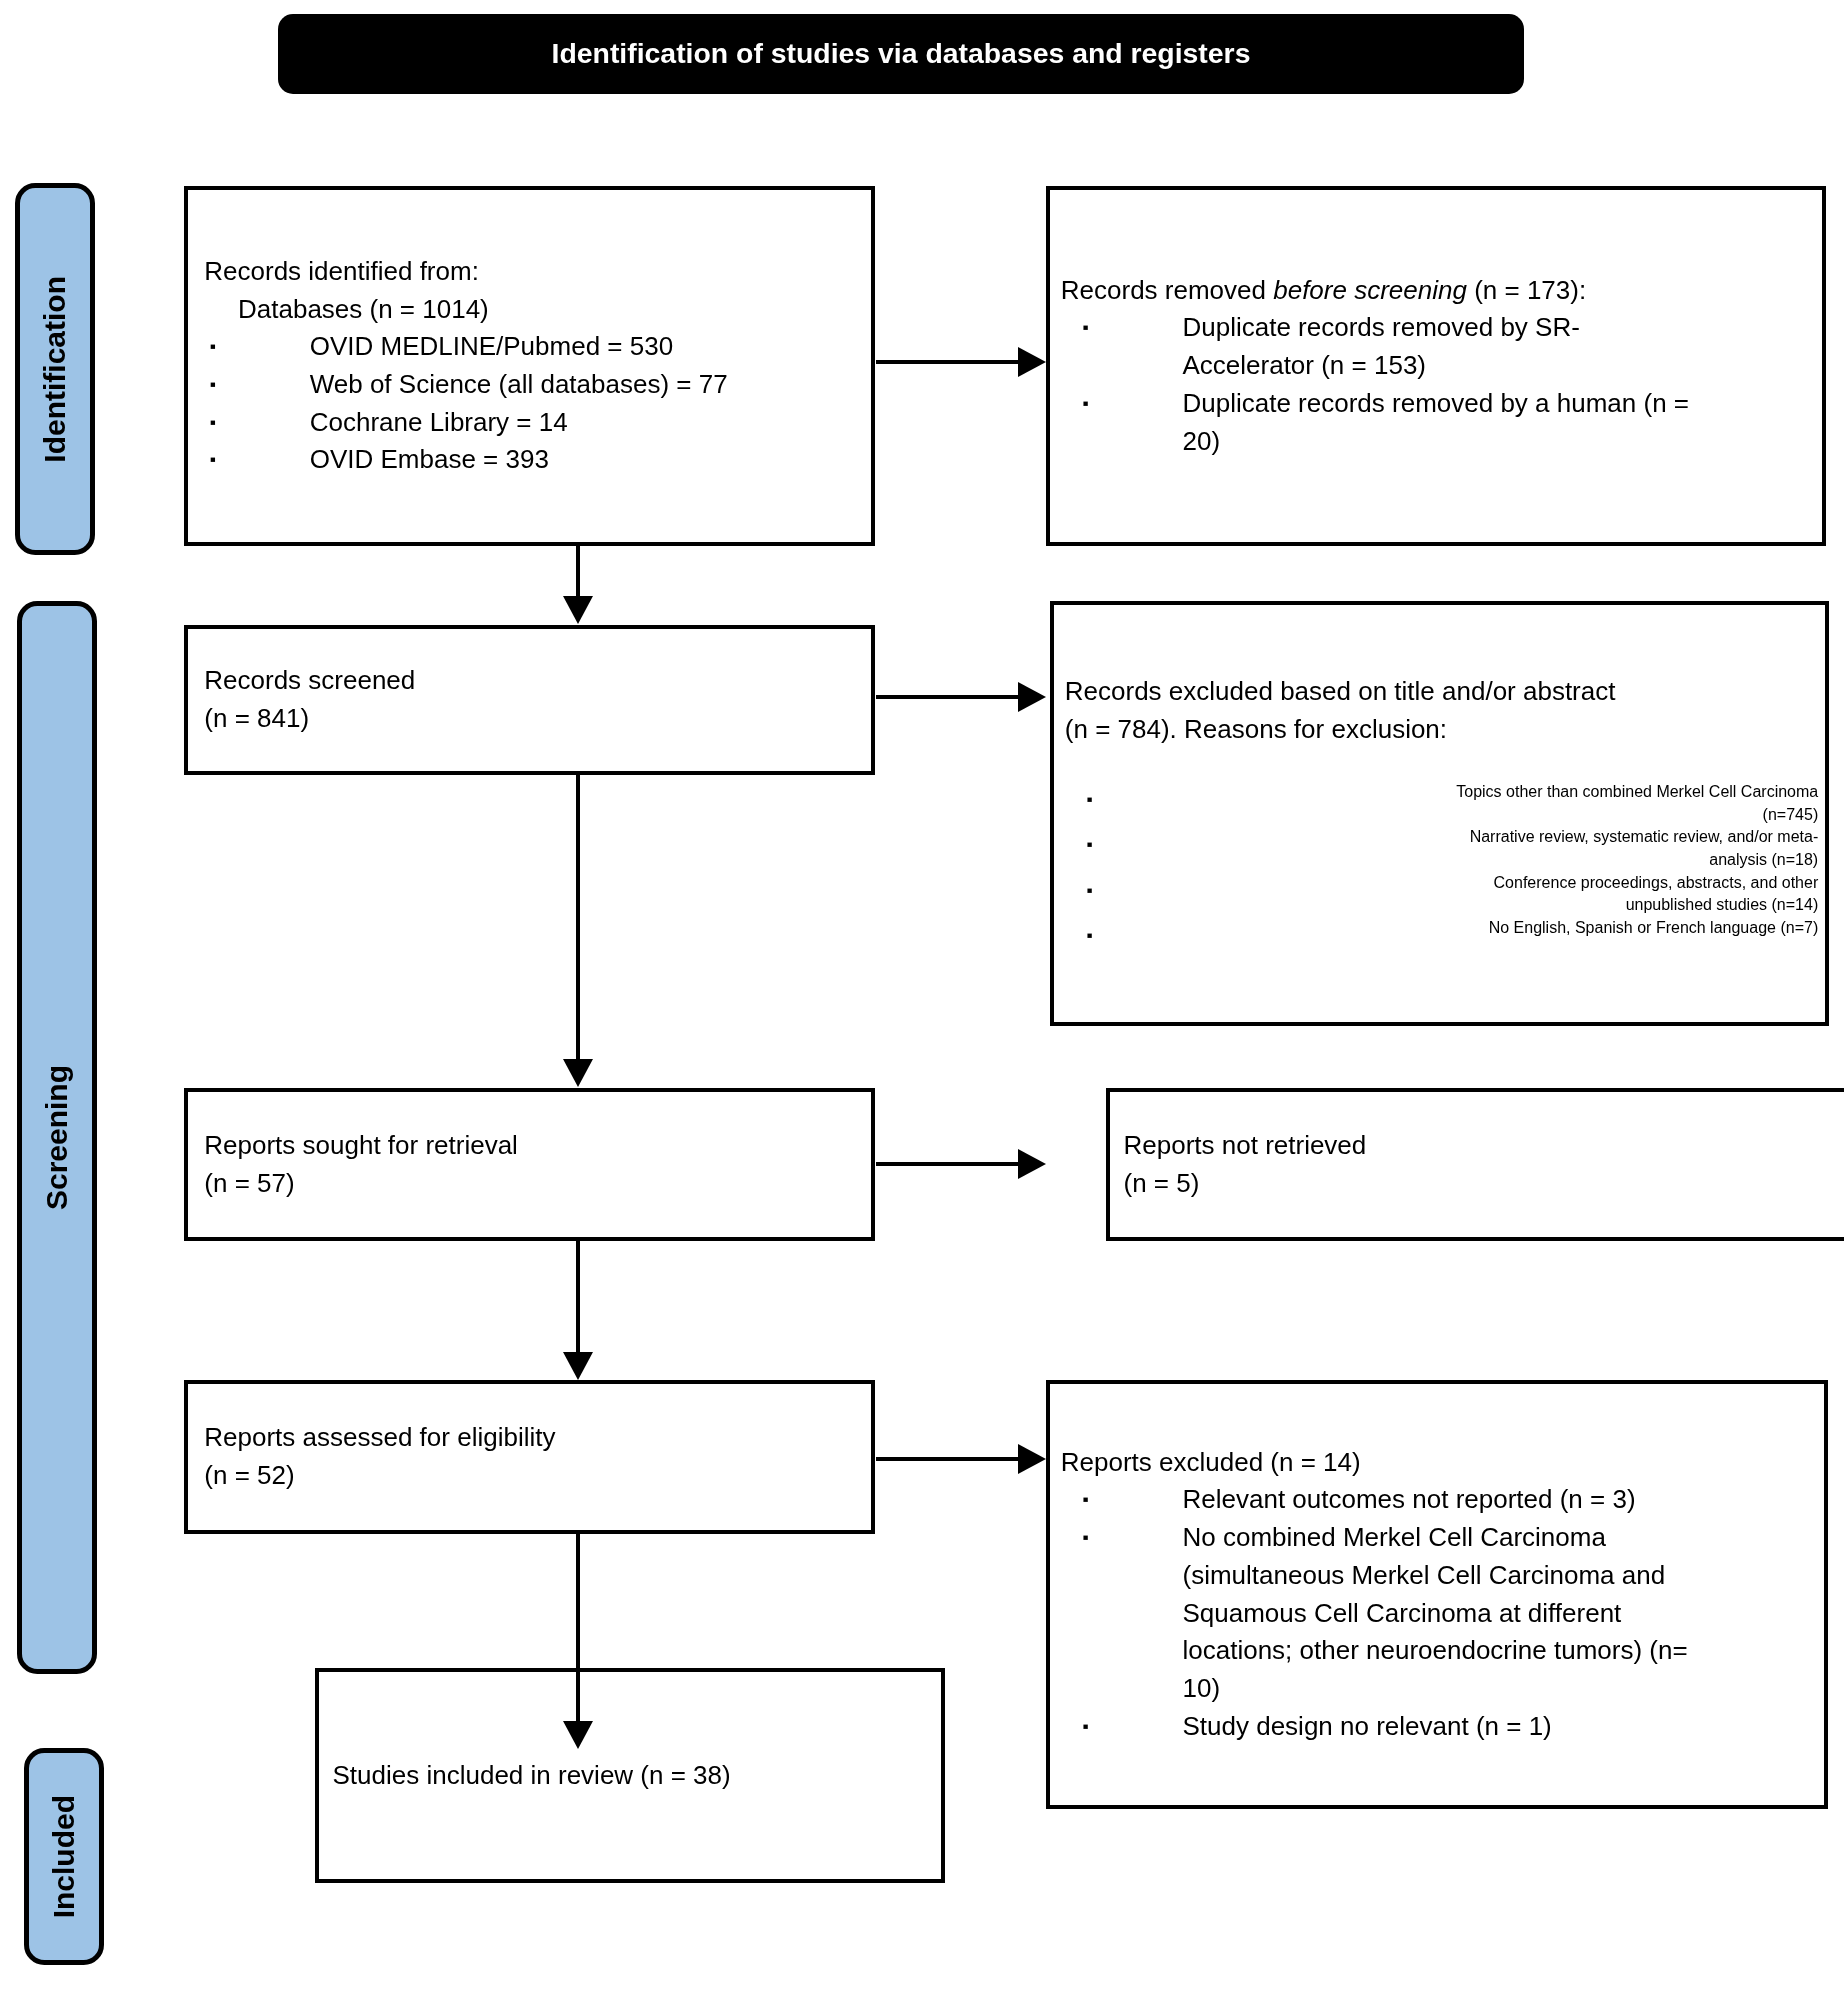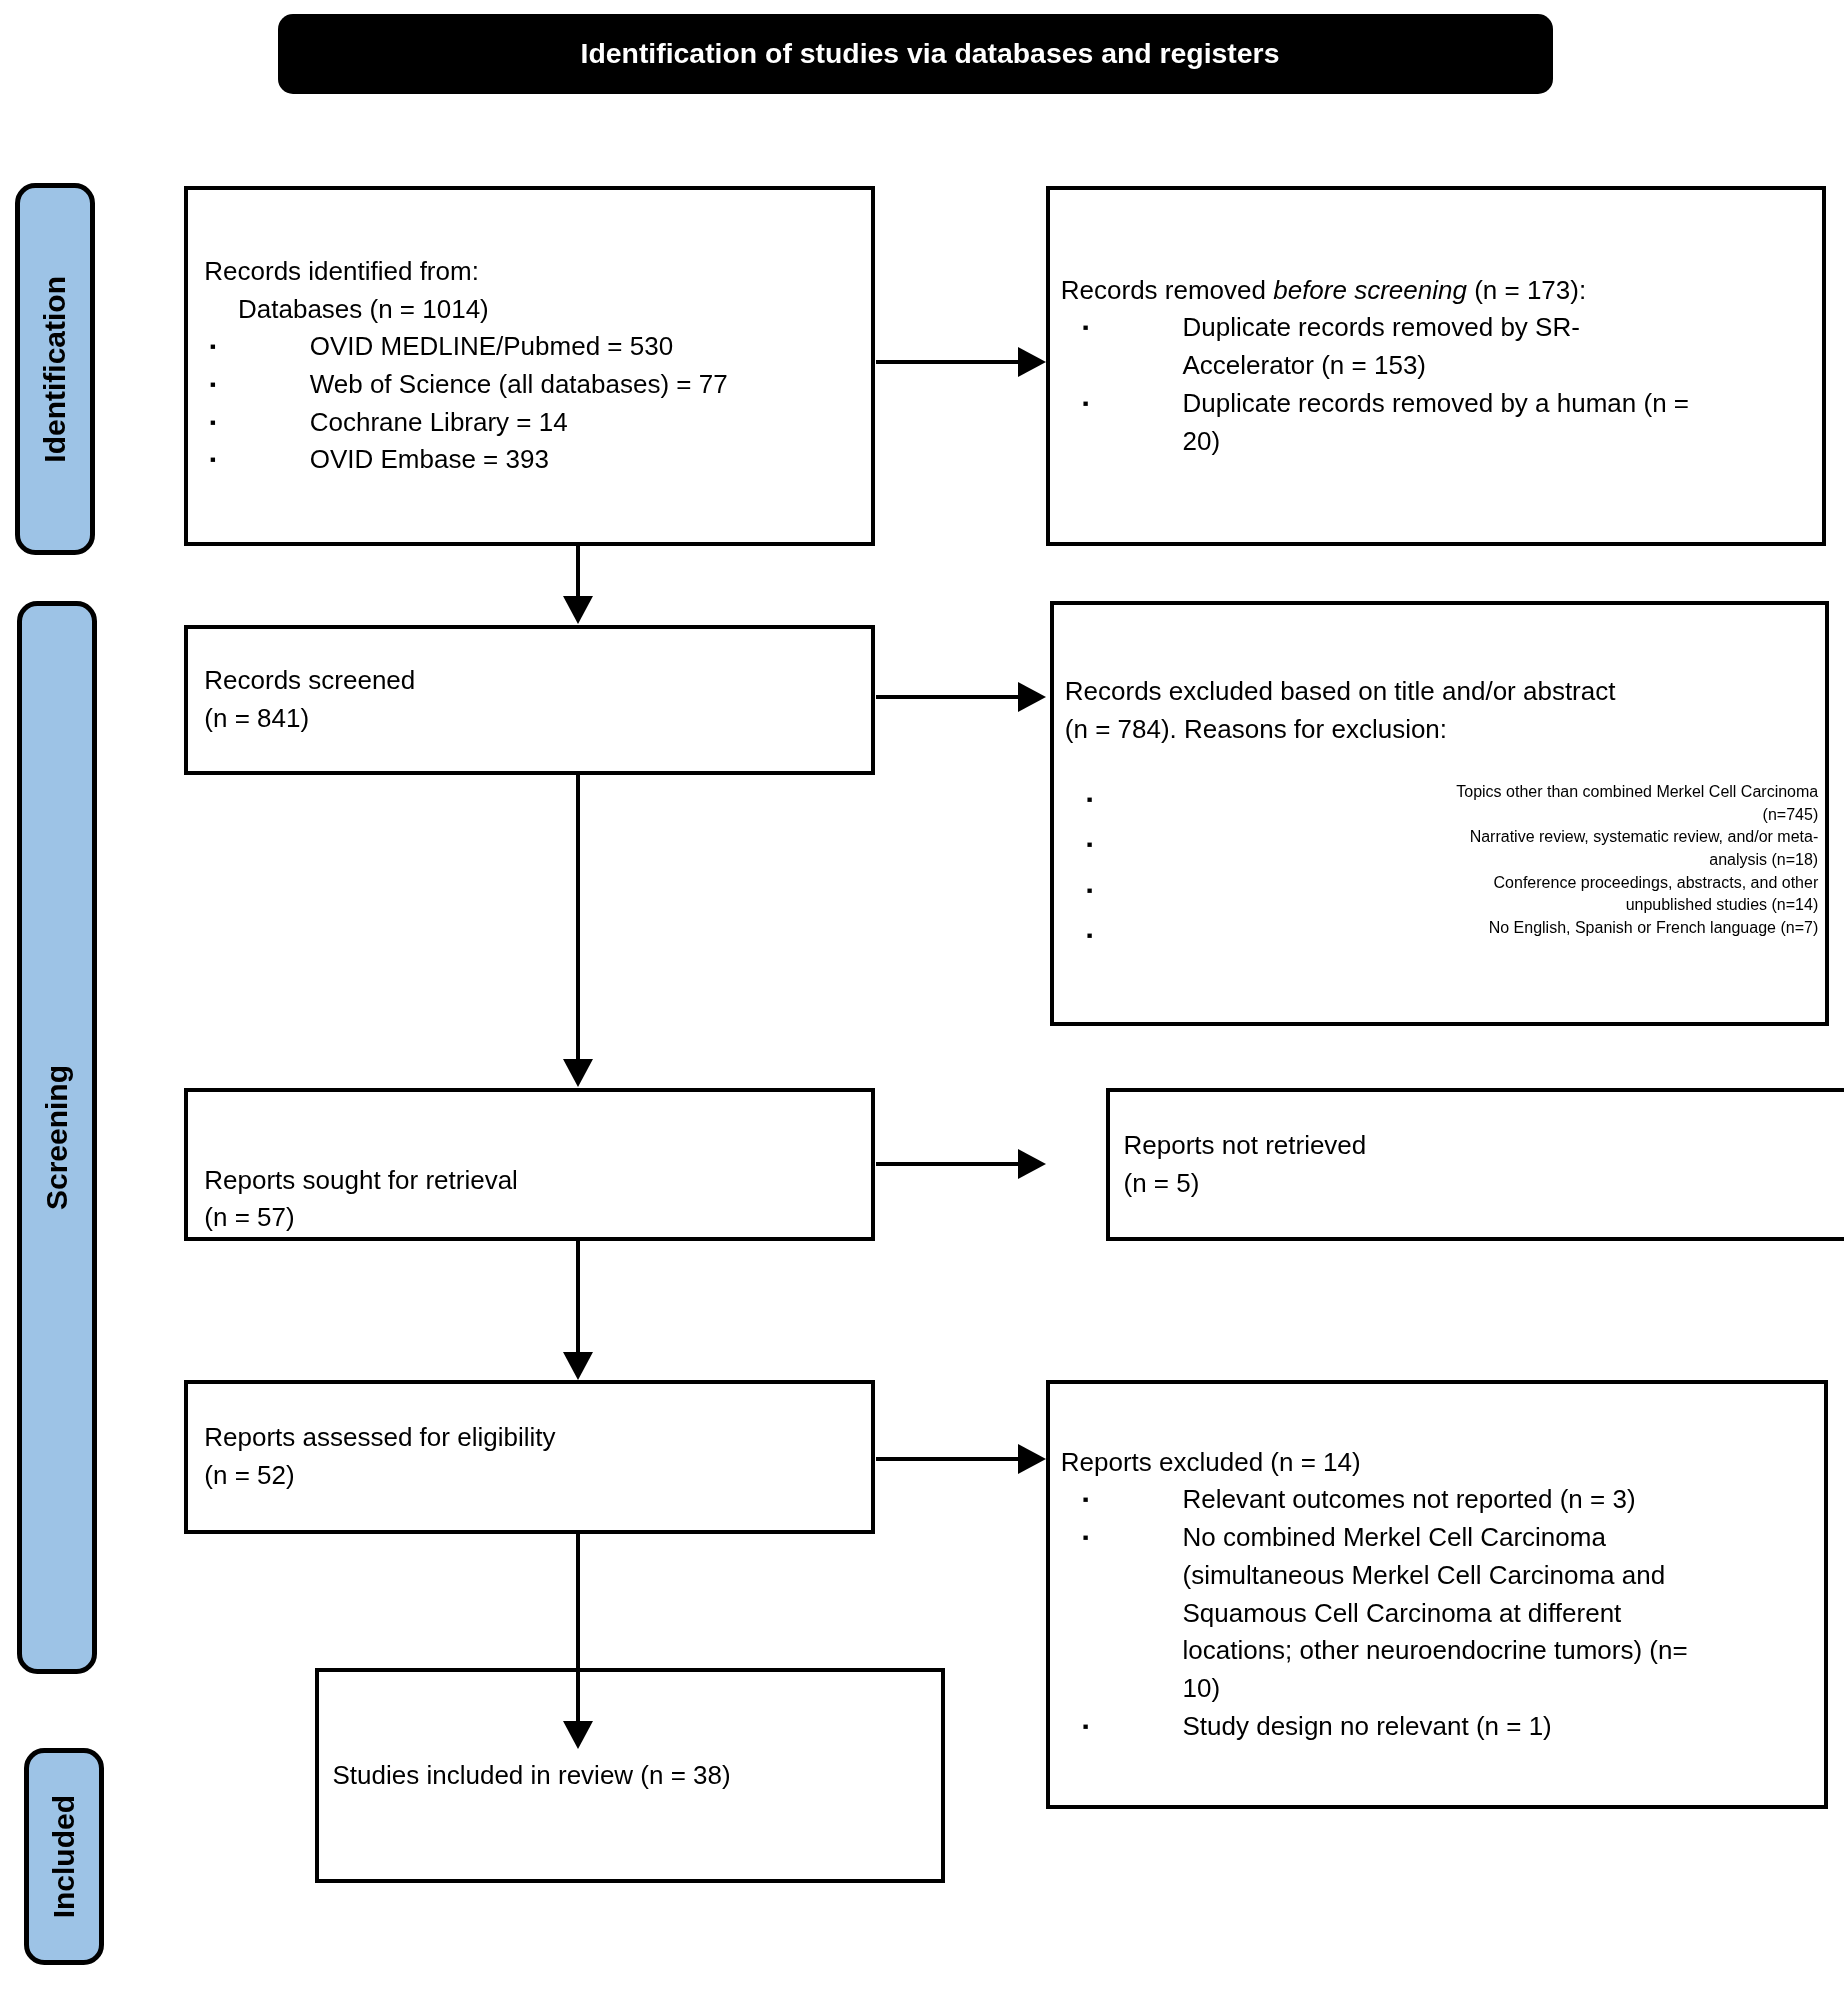--- a/index.html
+++ b/index.html
@@ -15,21 +15,20 @@
   .title-bar {
     position: absolute;
     left: 278px; top: 13.5px;
     width: 1246px; height: 80px;
     background: #000000;
     color: #ffffff;
     border-radius: 15px;
     display: flex; align-items: center; justify-content: center;
     font-weight: bold;
     font-size: 28.4px;
-    padding-left: 29px;
   }
 
   .side-label {
     position: absolute;
     background: #9DC3E6;
     border: 5.4px solid #000000;
     border-radius: 20.3px;
     box-sizing: border-box;
     display: flex; align-items: center; justify-content: center;
     font-weight: bold;
@@ -51,21 +50,21 @@
     box-sizing: border-box;
     display: flex; flex-direction: column; justify-content: center;
     font-size: 26px;
     line-height: 1.45;
   }
   .multiline { white-space: pre-line; }
 
   
   #box-records-identified { left: 184px; top: 186px;  width: 691px; height: 360px; }
   #box-records-screened   { left: 184px; top: 625px;  width: 691px; height: 150px; padding-left: 16.3px; }
-  #box-reports-sought     { left: 184px; top: 1088px; width: 691px; height: 153px; padding-left: 16.3px; justify-content: flex-end; }
+  #box-reports-sought     { left: 184px; top: 1088px; width: 691px; height: 153px; padding-left: 16.3px; }
   #box-reports-assessed   { left: 184px; top: 1380px; width: 691px; height: 154px; padding-left: 16.3px; }
   #box-studies-included   { left: 315px; top: 1668px; width: 630px;  height: 215px; padding-left: 13.5px; }
 
   
   #box-records-removed    { left: 1046px; top: 186px;  width: 780px; height: 360px; padding-left: 10.8px; padding-right: 6.8px; }
   #box-records-excluded   { left: 1050px; top: 601px;  width: 779px; height: 425px; padding-left: 10.8px; padding-right: 6.8px; }
   #box-reports-not-retrieved { left: 1106px; top: 1088px; width: 780px; height: 153px; padding-left: 13.5px; }
   #box-reports-excluded   { left: 1046px; top: 1380px; width: 782px; height: 429px; padding-left: 10.8px; padding-right: 6.8px; }
 
   .indent-1 { padding-left: 16.3px; }

